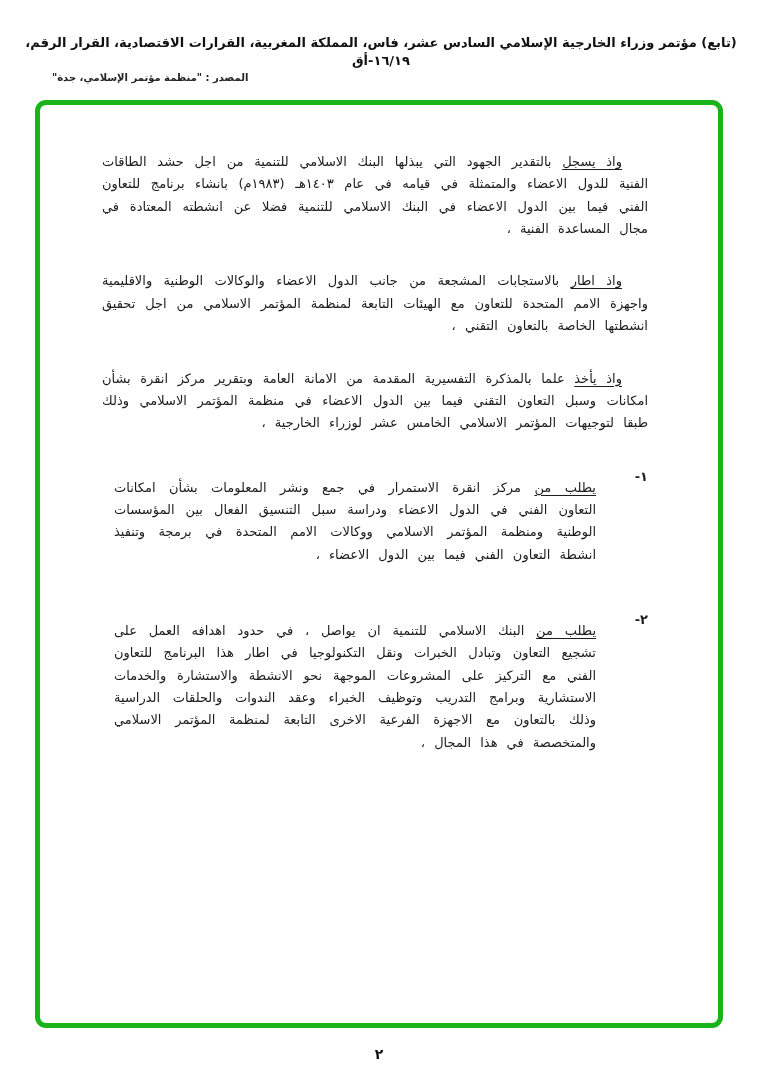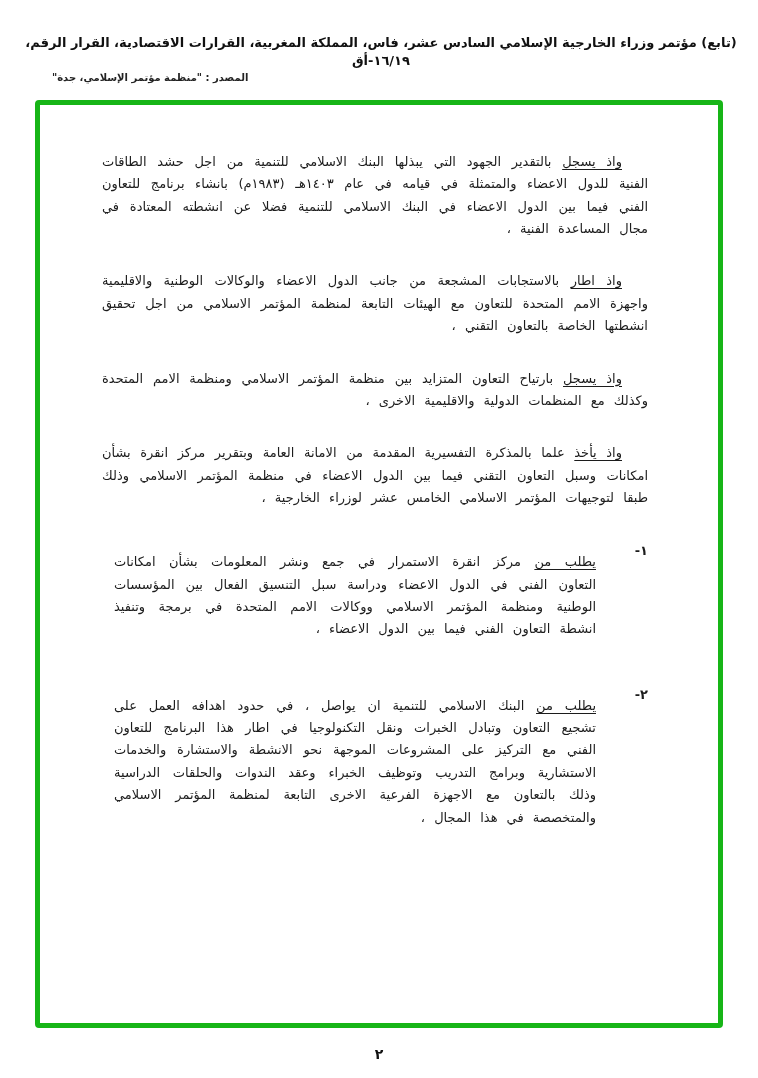--- a/index.html
+++ b/index.html
@@ -35,21 +35,21 @@
     white-space: nowrap;
   }
 
   .scan-box {
     position: absolute;
     top: 100px;
     left: 35px;
     width: 688px;
     height: 928px;
     border: 5px solid #17b517;
-    border-radius: 4px;
+    border-radius: 11px;
     background: #ffffff;
     padding: 46px 70px 28px 62px;
     direction: rtl;
     overflow: hidden;
   }
 
   .content {
     color: #1c1c1c;
     font-size: 13px;
     line-height: 1.72;
@@ -105,21 +105,20 @@
 
   <div class="source-line">المصدر : "منظمة مؤتمر الإسلامي، جدة"</div>
 
   <div class="scan-box" style="border-color: rgb(23, 181, 23);">
     <div class="content">
 
       <p class="para"><span class="lead">واذ يسجل</span> <span>بالتقدير الجهود التي يبذلها البنك الاسلامي للتنمية من اجل حشد الطاقات الفنية للدول الاعضاء والمتمثلة في قيامه في عام ١٤٠٣هـ (١٩٨٣م) بانشاء برنامج للتعاون الفني فيما بين الدول الاعضاء في البنك الاسلامي للتنمية فضلا عن انشطته المعتادة في مجال المساعدة الفنية ،</span></p>
 
       <p class="para"><span class="lead">واذ اطار</span> <span>بالاستجابات المشجعة من جانب الدول الاعضاء والوكالات الوطنية والاقليمية واجهزة الامم المتحدة للتعاون مع الهيئات التابعة لمنظمة المؤتمر الاسلامي من اجل تحقيق انشطتها الخاصة بالتعاون التقني ،</span></p>
 
-      <p class="para"><span class="lead">واذ يسجل</span> <span>بارتياح التعاون المتزايد بين منظمة المؤتمر الاسلامي ومنظمة الامم المتحدة وكذلك مع المنظمات الدولية والاقليمية الاخرى ،</span></p>
 
       <p class="para"><span class="lead">واذ يأخذ</span> <span>علما بالمذكرة التفسيرية المقدمة من الامانة العامة وبتقرير مركز انقرة بشأن امكانات وسبل التعاون التقني فيما بين الدول الاعضاء في منظمة المؤتمر الاسلامي وذلك طبقا لتوجيهات المؤتمر الاسلامي الخامس عشر لوزراء الخارجية ،</span></p>
 
       <div class="item">
         <span class="item-number">١-</span>
         <p class="item-body"><span class="lead">يطلب من</span> <span>مركز انقرة الاستمرار في جمع ونشر المعلومات بشأن امكانات التعاون الفني في الدول الاعضاء ودراسة سبل التنسيق الفعال بين المؤسسات الوطنية ومنظمة المؤتمر الاسلامي ووكالات الامم المتحدة في برمجة وتنفيذ انشطة التعاون الفني فيما بين الدول الاعضاء ،</span></p>
       </div>
 
       <div class="item">
         <span class="item-number">٢-</span>

